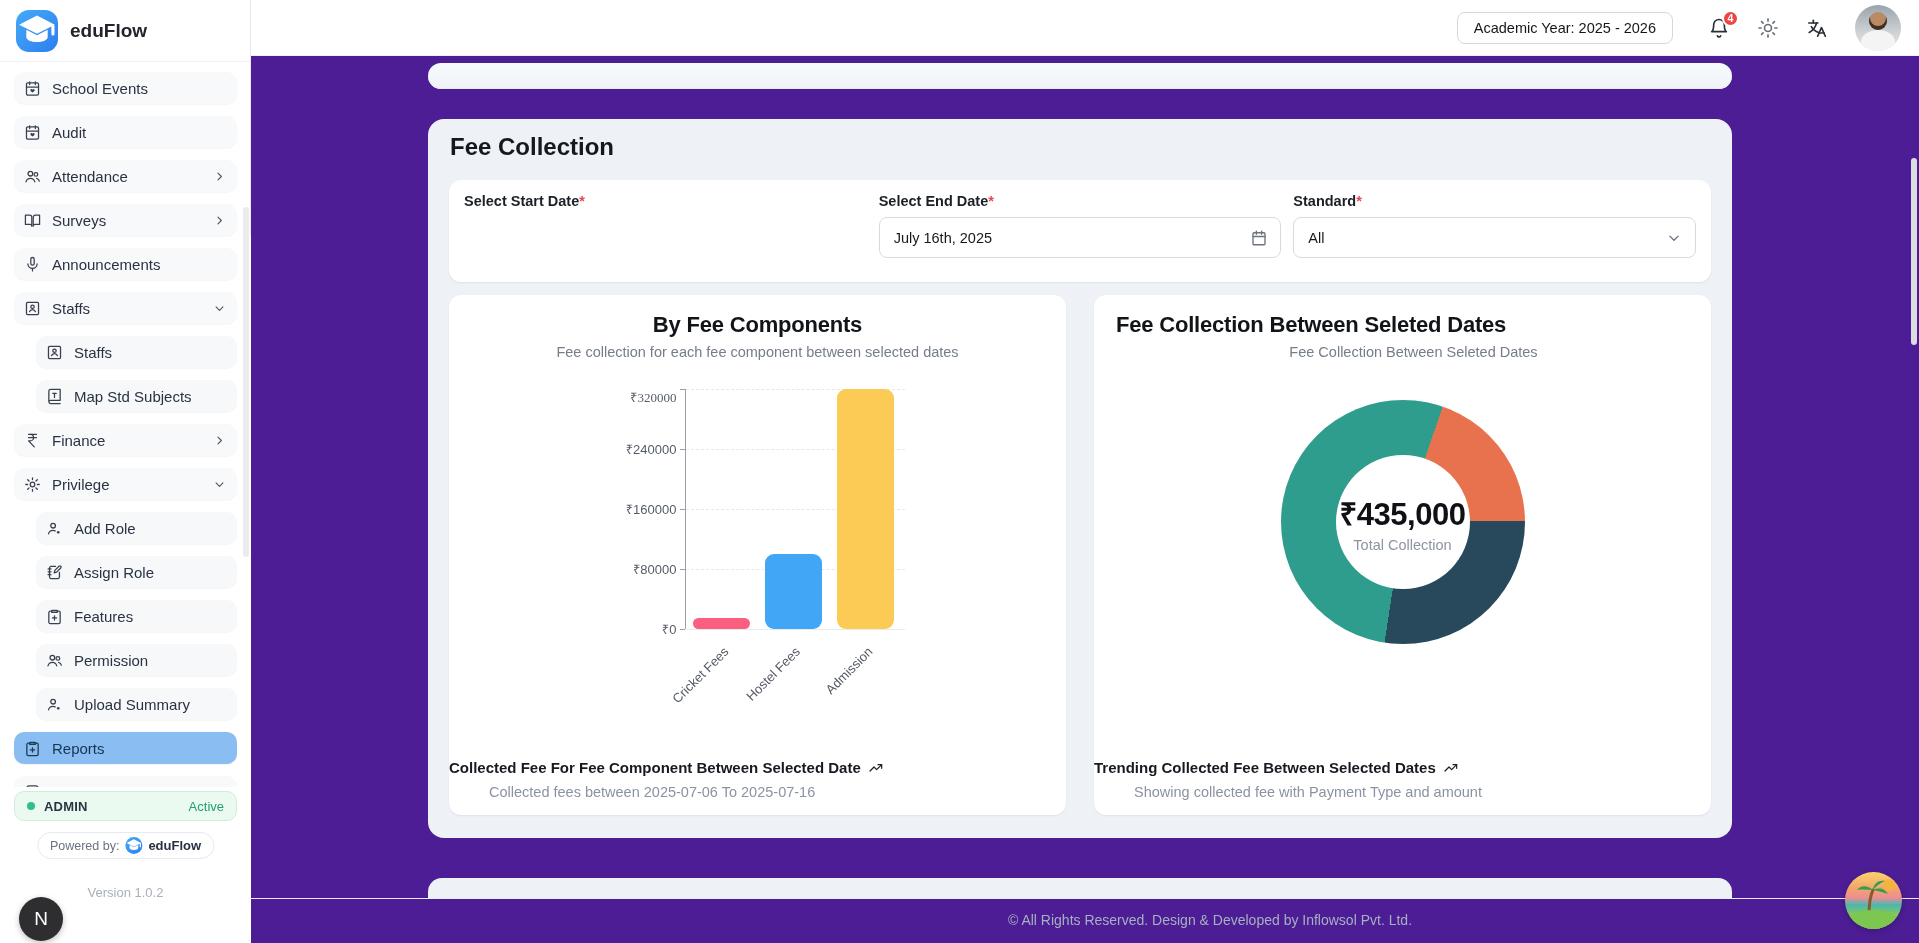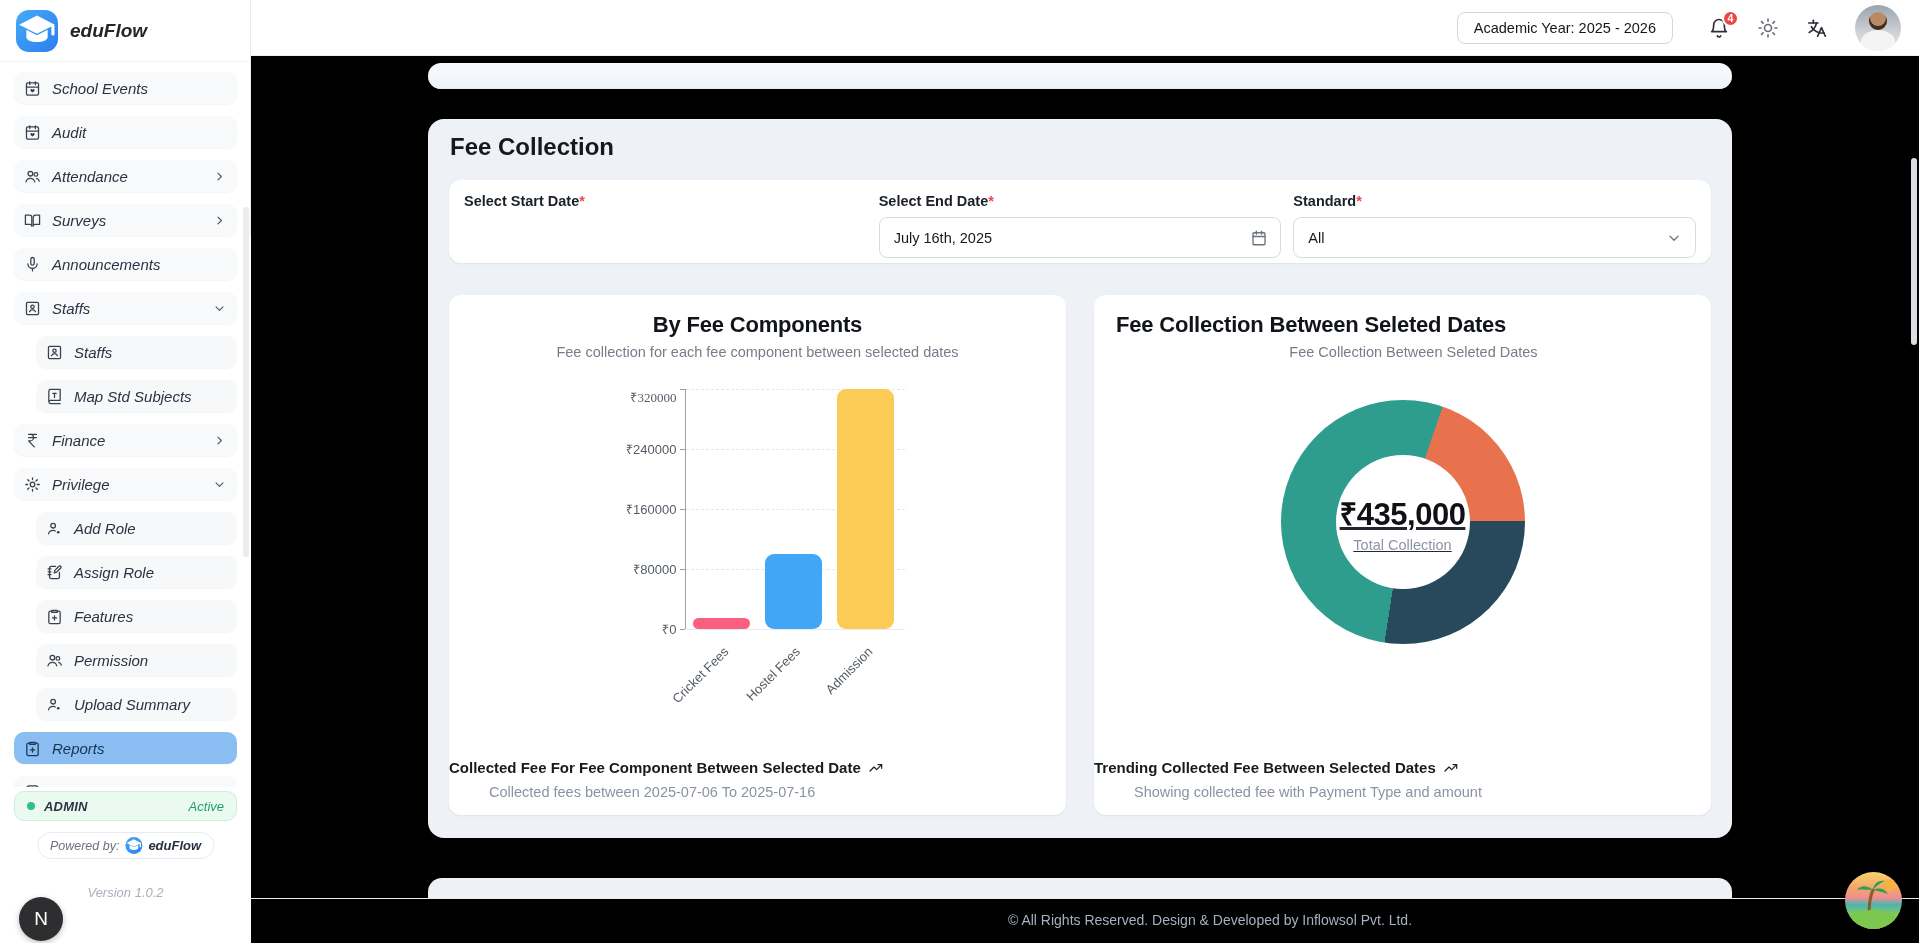--- a/index.html
+++ b/index.html
@@ -1,21 +1,21 @@
 <!DOCTYPE html>
 <html><head>
 <meta charset="utf-8">
 <style>
   * { margin:0; padding:0; box-sizing:border-box; }
   html,body { width:1919px; height:943px; }
   body { position:relative; overflow:hidden; background:#fff;
          font-family:"Liberation Sans", sans-serif; color:#22262d; }
 
   
-  .sidebar { position:absolute; left:0; top:0; width:251px; height:915px; background:#fff; z-index:5;font-style:italic; }
+  .sidebar { position:absolute; left:0; top:0; width:251px; height:915px; background:#fff; z-index:5; }
   .logo-row { display:flex; align-items:center; gap:12px; height:62px; padding:0 16px; border-bottom:1px solid #f0f2f5; }
   .logo-box { width:42px; height:42px; border-radius:13px; background:linear-gradient(135deg,#45aaf6,#2d7ef0);
               display:flex; align-items:center; justify-content:center; }
   .brand { font-size:19px; font-weight:700; color:#22262b; }
   .menu { position:absolute; top:67px; left:0; right:0; bottom:128px; overflow:hidden; padding-top:5px; }
   .side-item { display:flex; align-items:center; gap:11px; height:32px; margin:0 14px 12px 14px; padding:0 10px;
                border-radius:10px; background:#f8f9fb; box-shadow:0 1px 1px rgba(16,24,40,.04);
                font-size:15px; font-weight:500; color:#2a3342; cursor:pointer; }
   .side-item.sub { margin-left:36px; background:#f7f8fa; }
   .side-item.active { background:#8abdf1; color:#17344f; }
@@ -61,28 +61,28 @@
   .badge { position:absolute; top:-7px; right:-9px; min-width:17px; height:17px; border-radius:9px; background:#ee4444;
            color:#fff; font-size:10.5px; font-weight:700; display:flex; align-items:center; justify-content:center;
            padding:0 3px; border:2px solid #fff; }
   .avatar { width:46px; height:46px; border-radius:50%; overflow:hidden; flex:none; cursor:pointer;
             background:linear-gradient(180deg,#9aa3ac 0%,#cfd3d6 60%,#e7e4e1 100%); position:relative; }
   .avatar::before { content:""; position:absolute; left:14px; top:7px; width:18px; height:18px; border-radius:50%;
                     background:#b98a63; box-shadow:0 -3px 0 1px #3f3027 inset; }
   .avatar::after { content:""; position:absolute; left:6px; top:25px; width:34px; height:24px; border-radius:50% 50% 0 0;
                    background:#f4f4f5; }
 
-  .content { position:absolute; left:0; right:0; top:56px; bottom:0; background:#000000; }
+  .content { position:absolute; left:0; right:0; top:56px; bottom:0; background:#4c1d95; }
   .remnant { position:absolute; left:177px; top:7px; width:1304px; height:26px; border-radius:14px;
              background:linear-gradient(180deg,#f7fafd,#eff3f8); box-shadow:inset 0 -1px 0 #e8ecf2; }
 
   .fee-card { position:absolute; left:177px; top:63px; width:1304px; height:719px; border-radius:16px; background:#eef1f6; }
   .fee-title { position:absolute; left:22px; top:14px; font-size:24px; font-weight:700; color:#15181d; }
 
-  .filter-card { position:absolute; left:21px; top:61px; width:1262px; height:83px; background:#fff; border-radius:12px;
+  .filter-card { position:absolute; left:21px; top:61px; width:1262px; height:102px; background:#fff; border-radius:12px;
                  box-shadow:0 1px 2px rgba(23,34,56,.07); display:flex; gap:12px; padding:13px 15px 0 15px; }
   .field { flex:1; }
   .field-label { font-size:14.5px; font-weight:700; color:#1b2027; margin-bottom:8px; }
   .req { color:#e5484d; }
   .input { height:41px; border:1px solid #d7dbe1; border-radius:8px; background:#fff; display:flex; align-items:center;
            padding:0 12px 0 14px; font-size:14.5px; color:#15181d; cursor:pointer; }
   .input .grow { flex:1; }
   .input .tail-ic { display:flex; width:18px; height:18px; color:#6b7280; }
 
   .charts { position:absolute; left:21px; top:176px; width:1262px; height:520px; display:flex; gap:28px; }
@@ -107,21 +107,21 @@
   .ytick-mark { position:absolute; width:5px; height:1px; background:#9aa0a8; left:87px; }
   .band { position:absolute; bottom:0; width:72px; display:flex; justify-content:center; }
   .bar { width:57px; border-radius:9px; }
   .xlabel { position:absolute; top:262px; font-size:13px; color:#555c66; white-space:nowrap;
             transform:rotate(-45deg); transform-origin:100% 0; }
 
   
   .donut-wrap { position:relative; width:244px; height:244px; margin:40px auto 0; flex:none; }
   .donut { position:absolute; inset:0; border-radius:50%; }
   .donut-hole { position:absolute; inset:55px; border-radius:50%; background:#fff; }
-  .donut-center { position:absolute; inset:0; display:flex; flex-direction:column; align-items:center; justify-content:center;text-decoration:underline; }
+  .donut-center { position:absolute; inset:0; display:flex; flex-direction:column; align-items:center; justify-content:center; }
   .donut-value { font-size:31px; font-weight:800; color:#0f1115; letter-spacing:-.5px; }
   .donut-label { font-size:14.5px; color:#8d95a0; margin-top:3px; }
 
   .next-card { position:absolute; left:177px; top:822px; width:1304px; height:20px; background:#eef1f6; border-radius:14px 14px 0 0; }
   .footer-line { position:absolute; left:0; right:0; top:842px; height:1px; background:#e9ecf0; }
   .copyright { position:absolute; left:0; right:0; top:856px; text-align:center; padding-left:250px;
                font-size:14px; color:#a6b0bf; }
 
   
   .win-thumb { position:absolute; right:2px; top:158px; width:6px; height:187px; border-radius:3px; background:#dadde2; z-index:40; cursor:pointer; }

